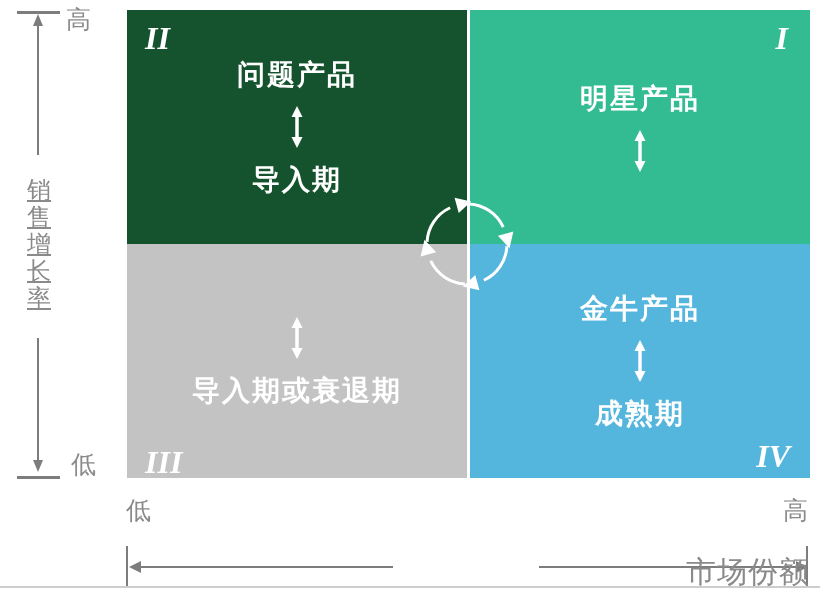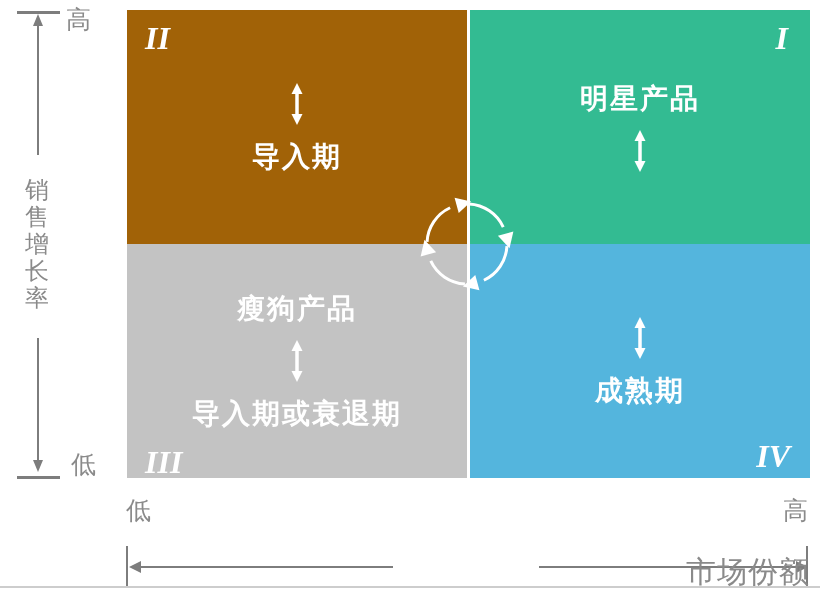--- a/index.html
+++ b/index.html
@@ -35,21 +35,21 @@
   .ylabel,.xlabel{position:absolute;color:#8a8a8a;font-size:25px;line-height:26px;}
   .ylabel.top{left:66px;top:6px;}
   .ylabel.bottom{left:71px;top:451px;}
   .ytick{position:absolute;left:17px;width:43px;height:3px;background:#7d7d7d;}
   .ytick.top{top:11px;}
   .ytick.bottom{top:476px;}
   .yaxis-svg{position:absolute;left:31px;top:13px;}
   .ytitle{
     position:absolute;left:25px;top:176px;width:26px;
     color:#8a8a8a;font-size:24px;line-height:27px;
-    word-break:break-all;text-align:left;
+    word-break:break-all;text-align:right;text-decoration:underline;
   }
   
   .xlabel.left{left:126px;top:497px;}
   .xlabel.right{left:783px;top:497px;}
   .xtick{position:absolute;top:546px;width:2px;height:42px;background:#7d7d7d;}
   .xtick.left{left:126px;}
   .xtick.right{left:806px;}
   .xaxis-svg{position:absolute;left:127px;top:556px;}
   .xtitle{
     position:absolute;left:127px;top:552px;width:683px;text-align:right;
@@ -69,53 +69,54 @@
   <svg class="yaxis-svg" width="14" height="465" viewBox="0 0 14 465">
     <polygon points="7,1 2,13 12,13" fill="#7d7d7d"></polygon>
     <line x1="7" y1="11" x2="7" y2="142" stroke="#7d7d7d" stroke-width="2"></line>
     <line x1="7" y1="325" x2="7" y2="449" stroke="#7d7d7d" stroke-width="2"></line>
     <polygon points="7,459 2,447 12,447" fill="#7d7d7d"></polygon>
   </svg>
   <div class="ytitle">销售增长率</div>
 
   <div class="matrix">
 
-    <div class="quad q-tl" style="background-color: #a16207;">
+    <div class="quad q-tl" style="background-color: #14532d;">
       <div class="numeral">II</div>
+      <div class="qtext">问题产品</div>
       <svg class="updown" width="16" height="44" viewBox="0 0 16 44">
         <line x1="8" y1="10" x2="8" y2="34" stroke="#fff" stroke-width="3.5"></line>
         <polygon points="8,1 2.5,12 13.5,12" fill="#fff"></polygon>
         <polygon points="8,43 2.5,32 13.5,32" fill="#fff"></polygon>
       </svg>
       <div class="qtext">导入期</div>
     </div>
 
     <div class="quad q-tr" style="background-color: rgb(51, 187, 146);">
       <div class="numeral">I</div>
       <div class="qtext">明星产品</div>
       <svg class="updown" width="16" height="44" viewBox="0 0 16 44">
         <line x1="8" y1="10" x2="8" y2="34" stroke="#fff" stroke-width="3.5"></line>
         <polygon points="8,1 2.5,12 13.5,12" fill="#fff"></polygon>
         <polygon points="8,43 2.5,32 13.5,32" fill="#fff"></polygon>
       </svg>
     </div>
 
     <div class="quad q-bl" style="background-color: rgb(195, 195, 195);">
       <div class="numeral">III</div>
-      <div class="qtext">瘦狗产品</div>
       <svg class="updown" width="16" height="44" viewBox="0 0 16 44">
         <line x1="8" y1="10" x2="8" y2="34" stroke="#fff" stroke-width="3.5"></line>
         <polygon points="8,1 2.5,12 13.5,12" fill="#fff"></polygon>
         <polygon points="8,43 2.5,32 13.5,32" fill="#fff"></polygon>
       </svg>
       <div class="qtext">导入期或衰退期</div>
     </div>
 
     <div class="quad q-br" style="background-color: rgb(84, 181, 221);">
       <div class="numeral">IV</div>
+      <div class="qtext">金牛产品</div>
       <svg class="updown" width="16" height="44" viewBox="0 0 16 44">
         <line x1="8" y1="10" x2="8" y2="34" stroke="#fff" stroke-width="3.5"></line>
         <polygon points="8,1 2.5,12 13.5,12" fill="#fff"></polygon>
         <polygon points="8,43 2.5,32 13.5,32" fill="#fff"></polygon>
       </svg>
       <div class="qtext">成熟期</div>
     </div>
 
   </div>
 

